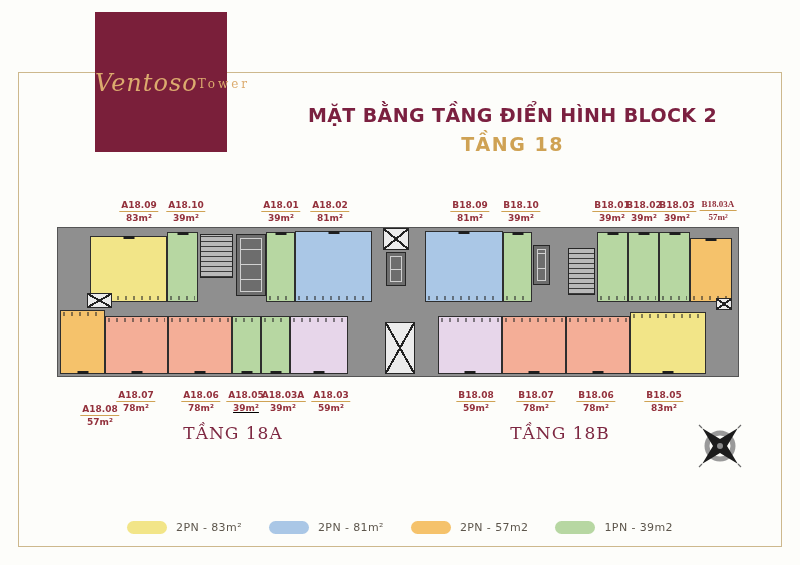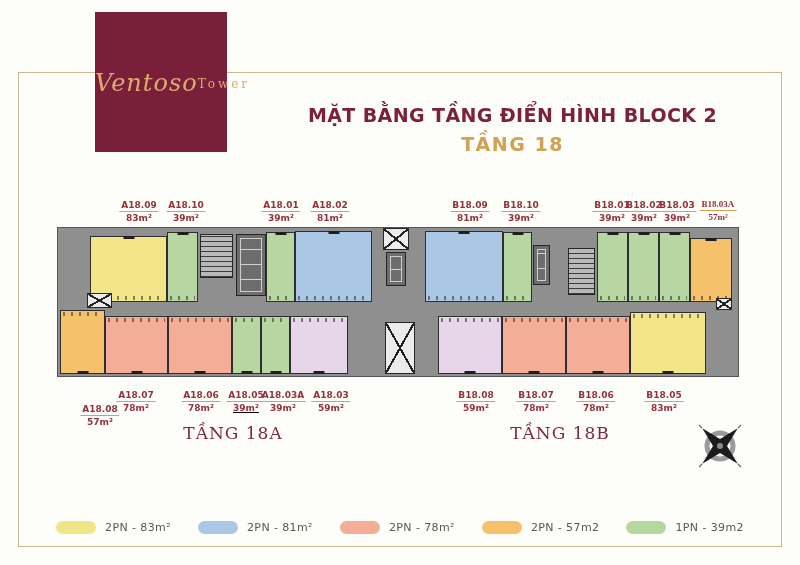--- a/index.html
+++ b/index.html
@@ -159,24 +159,20 @@
 <div class="legend">
     <div class="legend-item">
       <div class="legend-swatch" style="background: rgb(242, 229, 136);"></div>
       <div class="legend-label">2PN - 83m²</div>
     </div>
     <div class="legend-item">
       <div class="legend-swatch" style="background: rgb(170, 199, 230);"></div>
       <div class="legend-label">2PN - 81m²</div>
     </div>
     <div class="legend-item">
-      <div class="legend-swatch" style="background: rgb(244, 174, 151);"></div>
-      <div class="legend-label">2PN - 78m²</div>
-    </div>
-    <div class="legend-item">
       <div class="legend-swatch" style="background: rgb(245, 194, 107);"></div>
       <div class="legend-label">2PN - 57m2</div>
     </div>
     <div class="legend-item">
       <div class="legend-swatch" style="background: rgb(183, 215, 162);"></div>
       <div class="legend-label">1PN - 39m2</div>
     </div>
   </div>
 
 <svg class="compass" width="60" height="60" viewBox="0 0 60 60">

